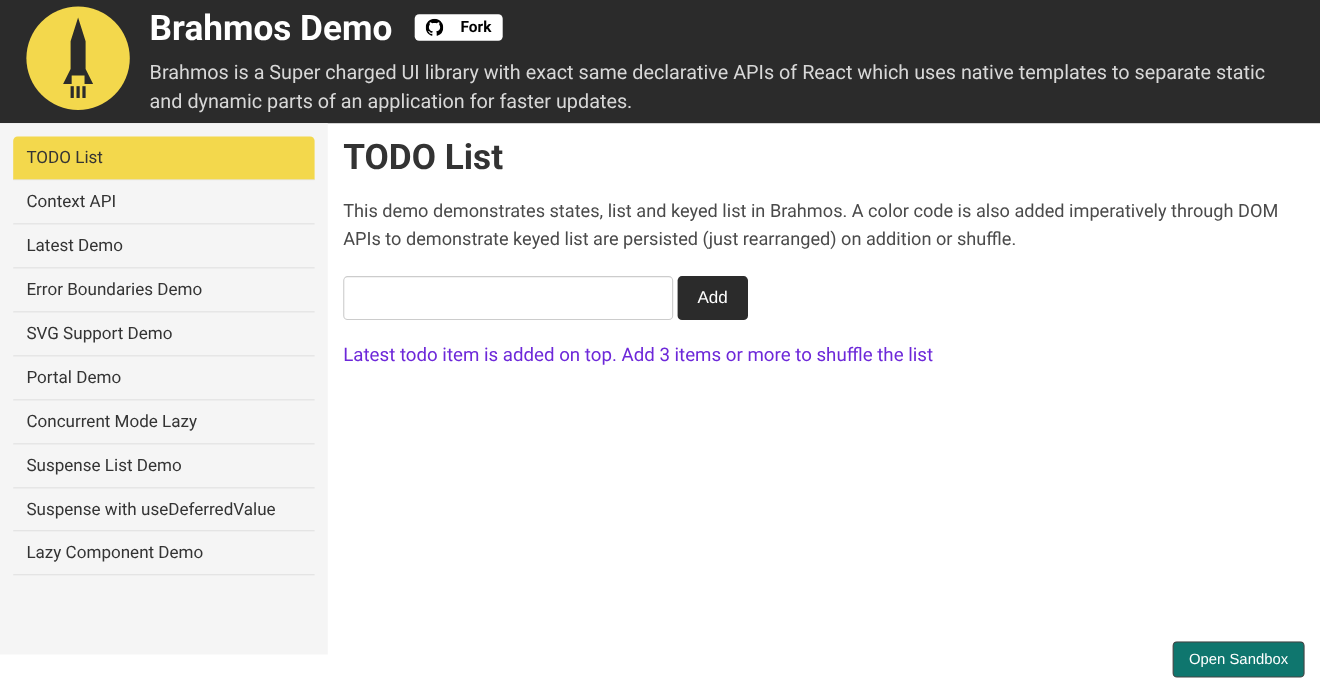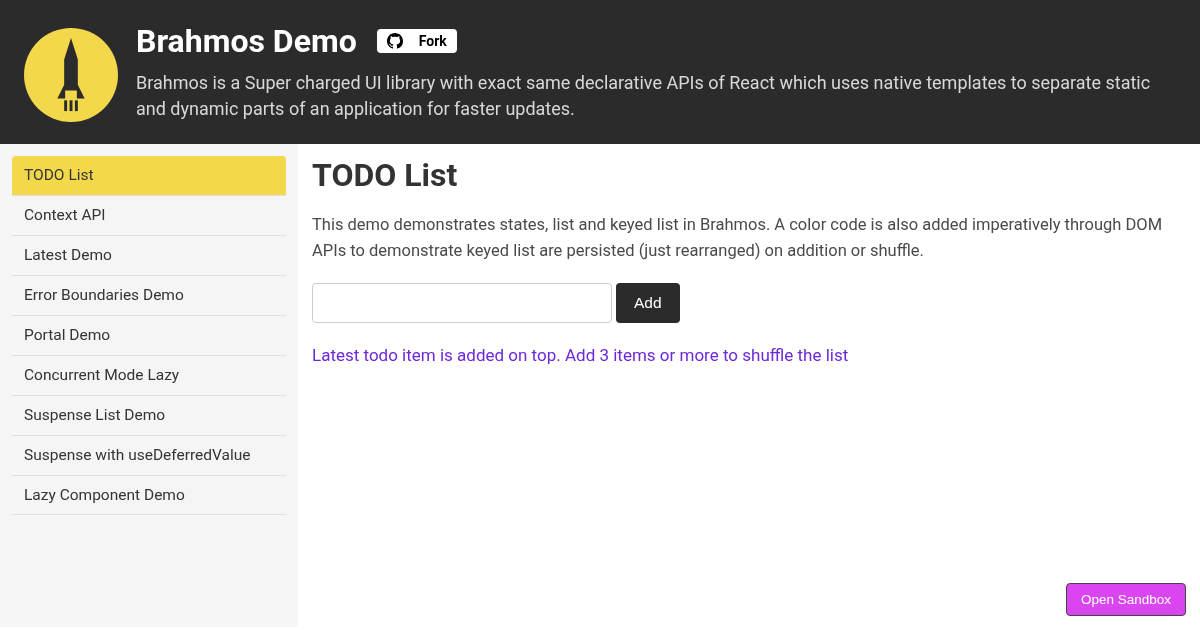--- a/index.html
+++ b/index.html
@@ -5,23 +5,23 @@
     * { margin: 0; padding: 0; box-sizing: border-box; }
     body {
       font-family: -apple-system, BlinkMacSystemFont, "Segoe UI", Roboto, "Helvetica Neue", Arial, sans-serif;
       width: 1200px;
       height: 630px;
       overflow: hidden;
       background: #fff;
     }
     .header {
       background: #2b2b2b;
-      padding: 22px 24px;
+      padding: 6px 24px;
       display: flex;
-      align-items: flex-end;
+      align-items: flex-start;
       gap: 18px;
     }
     .logo {
       width: 94px;
       height: 94px;
       border-radius: 50%;
       background: #f3d84c;
       display: flex;
       align-items: center;
       justify-content: center;
@@ -124,21 +124,21 @@
       cursor: pointer;
     }
     .hint-text {
       font-size: 17px;
       color: #6d28d9;
     }
     .open-sandbox {
       position: fixed;
       right: 14px;
       bottom: 14px;
-      background: #d946ef;
+      background: #0f766e;
       color: #fff;
       border: 1px solid #444;
       border-radius: 4px;
       padding: 8px 14px;
       font-size: 13.5px;
       cursor: pointer;
     }
   </style>
 </head>
 <body>
@@ -165,20 +165,21 @@
     <div class="header-desc">Brahmos is a Super charged UI library with exact same declarative APIs of React which uses native templates to separate static and dynamic parts of an application for faster updates.</div>
   </div>
 </div>
 
 <div class="content">
   <div class="sidebar" id="sidebar">
       <div class="sidebar-item active">TODO List</div>
       <div class="sidebar-item">Context API</div>
       <div class="sidebar-item">Latest Demo</div>
       <div class="sidebar-item">Error Boundaries Demo</div>
+      <div class="sidebar-item">SVG Support Demo</div>
       <div class="sidebar-item">Portal Demo</div>
       <div class="sidebar-item">Concurrent Mode Lazy</div>
       <div class="sidebar-item">Suspense List Demo</div>
       <div class="sidebar-item">Suspense with useDeferredValue</div>
       <div class="sidebar-item">Lazy Component Demo</div>
     </div>
   <div class="main">
     <div class="main-title">TODO List</div>
     <div class="main-desc">This demo demonstrates states, list and keyed list in Brahmos. A color code is also added imperatively through DOM APIs to demonstrate keyed list are persisted (just rearranged) on addition or shuffle.</div>
     <div class="input-row">

